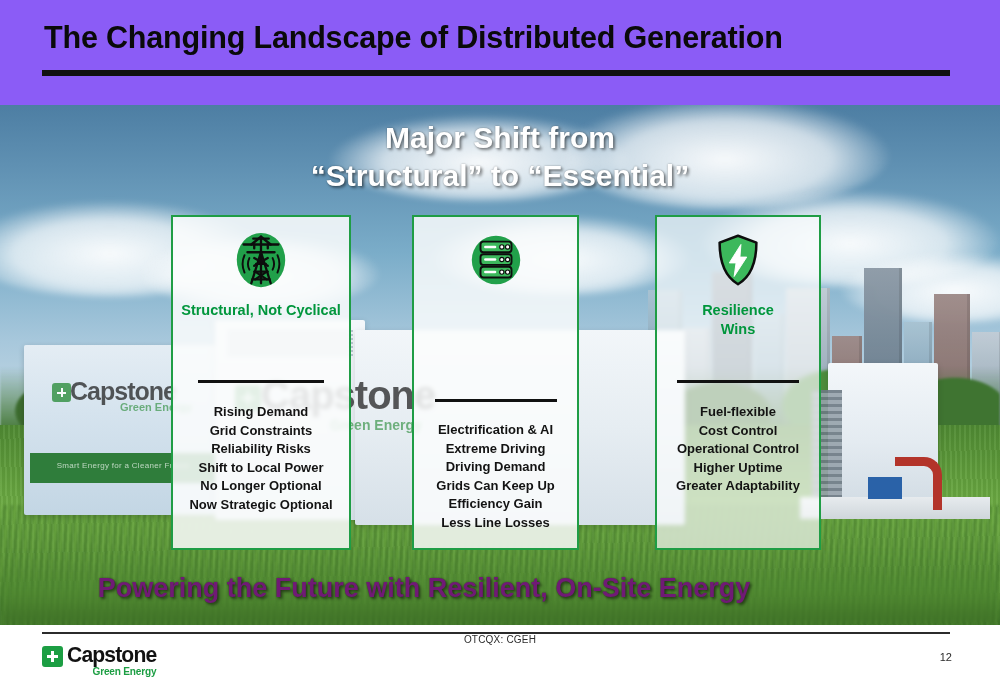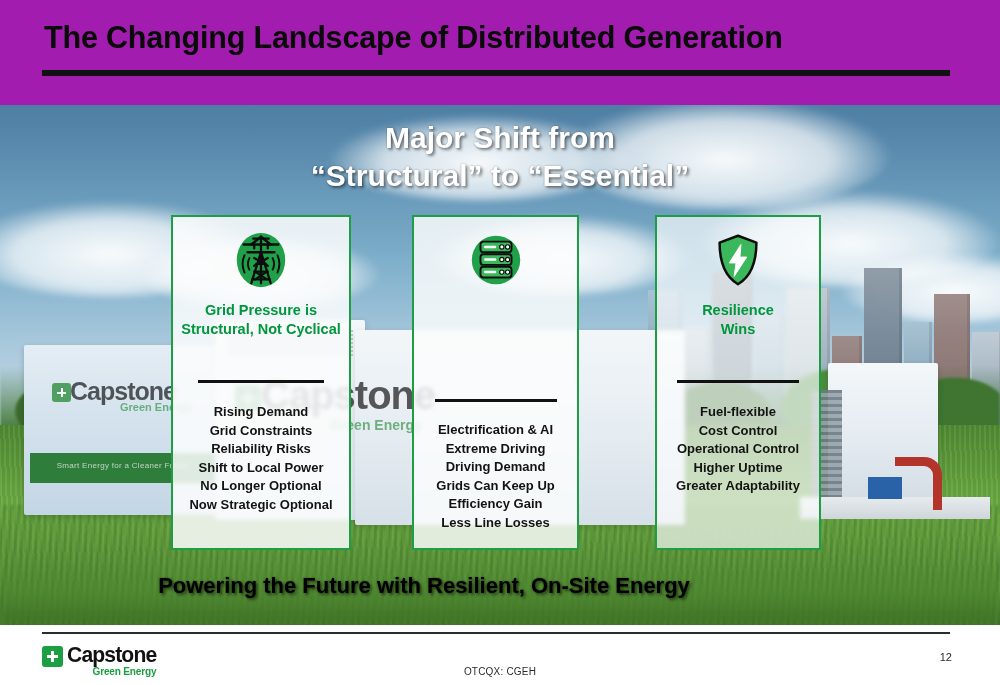--- a/index.html
+++ b/index.html
@@ -14,21 +14,21 @@
     overflow: hidden;
     font-family: "Liberation Sans", sans-serif;
     -webkit-font-smoothing: antialiased;
   }
 
   
   #slide-title-bar {
     position: absolute;
     left: 0; top: 0;
     width: 1000px; height: 105px;
-    background: #a21caf;
+    background: #8b5cf6;
   }
   #slide-title {
     position: absolute;
     left: 44px;
     top: 20px;
     font-size: 31px;
     font-weight: bold;
     color: #0a0a0a;
     letter-spacing: -0.2px;
     white-space: nowrap;
@@ -298,22 +298,22 @@
   #card-1 .card-list { top: 186px; }
   #card-2 .card-list { top: 204px; }
   #card-3 .card-list { top: 186px; }
 
   
   #tagline {
     position: absolute;
     left: 0; top: 468px;
     width: 848px;
     text-align: center;
-    color: #000000;
-    font-size: 22px;
+    color: #701a75;
+    font-size: 27px;
     font-weight: bold;
     text-shadow: 2px 2px 3px rgba(0,0,0,0.5), 0 0 2px rgba(0,0,0,0.4);
     z-index: 6;
   }
 
   
   #footer {
     position: absolute;
     left: 0; top: 625px;
     width: 1000px; height: 60px;
@@ -356,21 +356,21 @@
     transform: scaleX(0.96); transform-origin: left center;
   }
   #logo-sub {
     font-size: 10.5px; font-weight: bold; color: #1c9e43;
     letter-spacing: -0.2px; line-height: 12px;
     text-align: right;
     transform: scaleX(0.96); transform-origin: left center;
   }
   #footer-ticker {
     position: absolute;
-    left: 0; top: 41px;
+    left: 0; top: 9px;
     width: 1000px;
     text-align: center;
     font-size: 10px;
     color: #2b2b2b;
     letter-spacing: 0.2px;
   }
   #footer-page {
     position: absolute;
     right: 48px; top: 26px;
     font-size: 11px;
@@ -469,21 +469,20 @@
           </g>
           <g stroke="#0d0d0d" stroke-width="2" fill="none" stroke-linecap="round">
             <path d="M15 27 Q11 36 15 45"></path>
             <path d="M20 30 Q17 36 20 42"></path>
             <path d="M49 27 Q53 36 49 45"></path>
             <path d="M44 30 Q47 36 44 42"></path>
           </g>
         </svg>
       </div>
       <div class="card-heading">
-        <div>Grid Pressure is</div>
         <div>Structural, Not Cyclical</div>
       </div>
       <div class="card-rule"></div>
       <div class="card-list">
         <div>Rising Demand</div>
         <div>Grid Constraints</div>
         <div>Reliability Risks</div>
         <div>Shift to Local Power</div>
         <div>No Longer Optional</div>
         <div>Now Strategic Optional</div>

